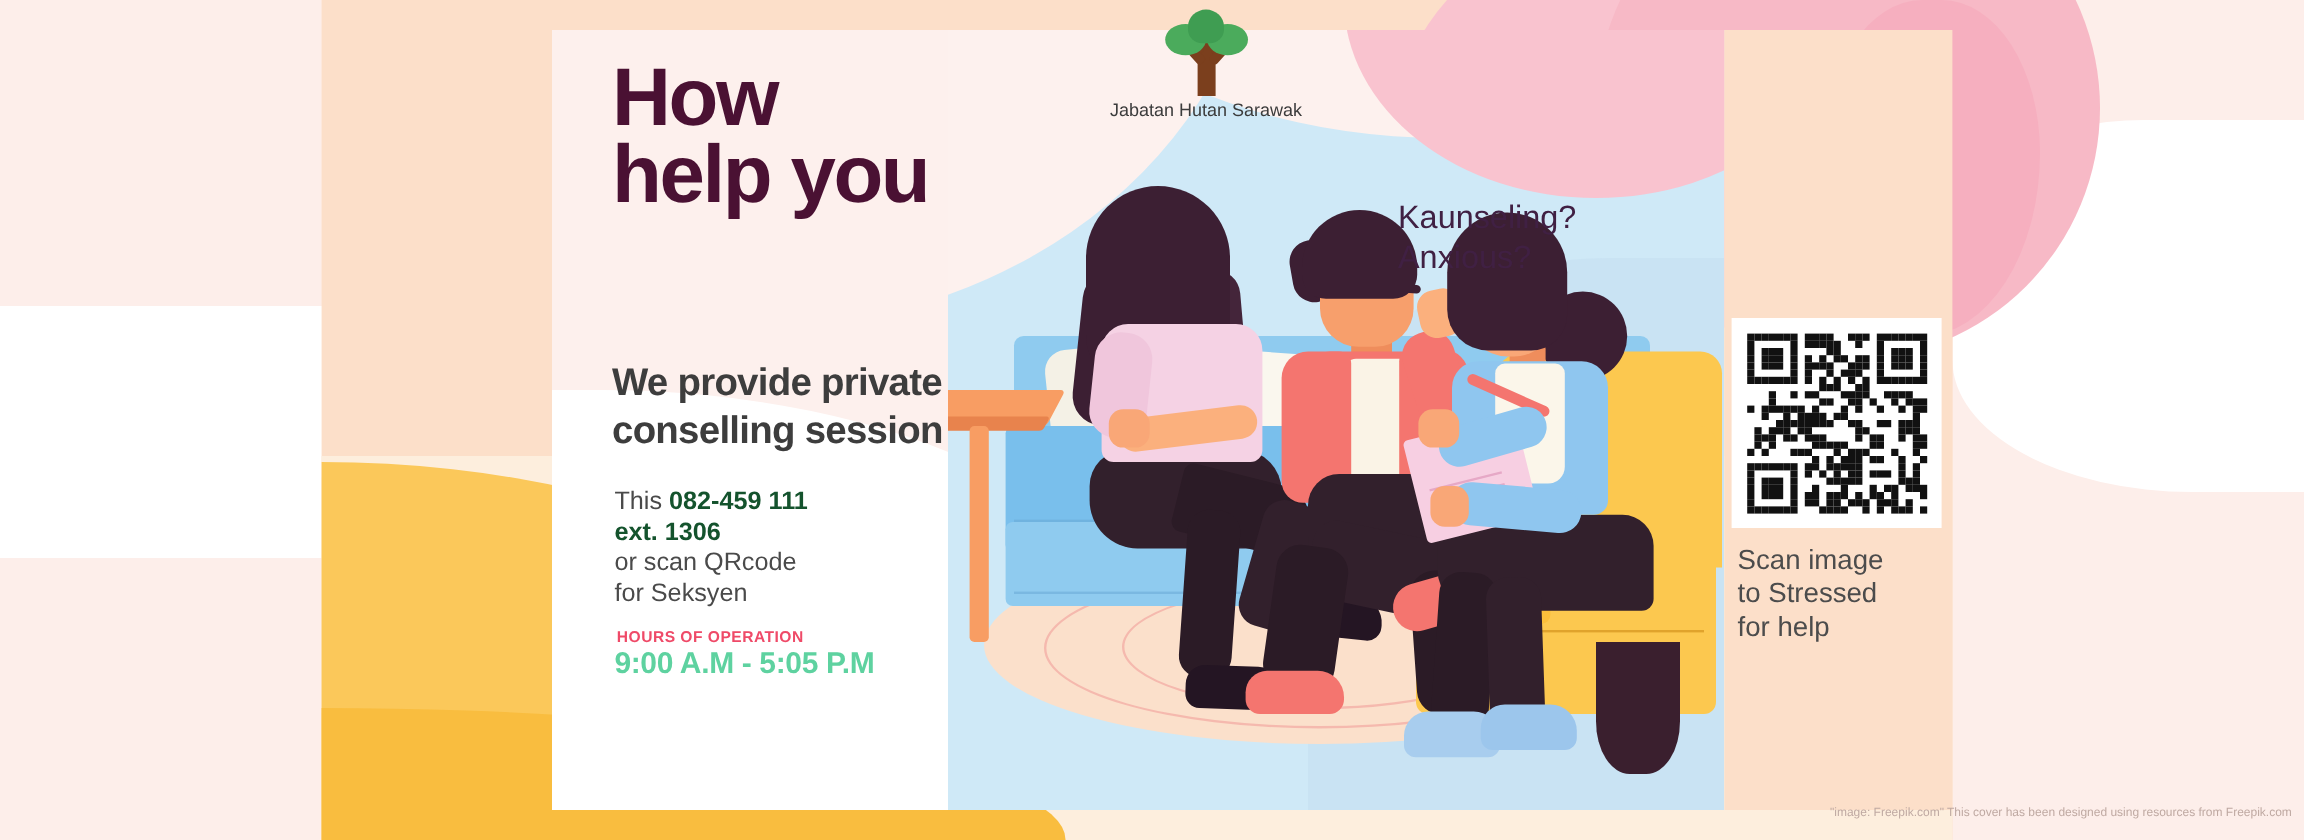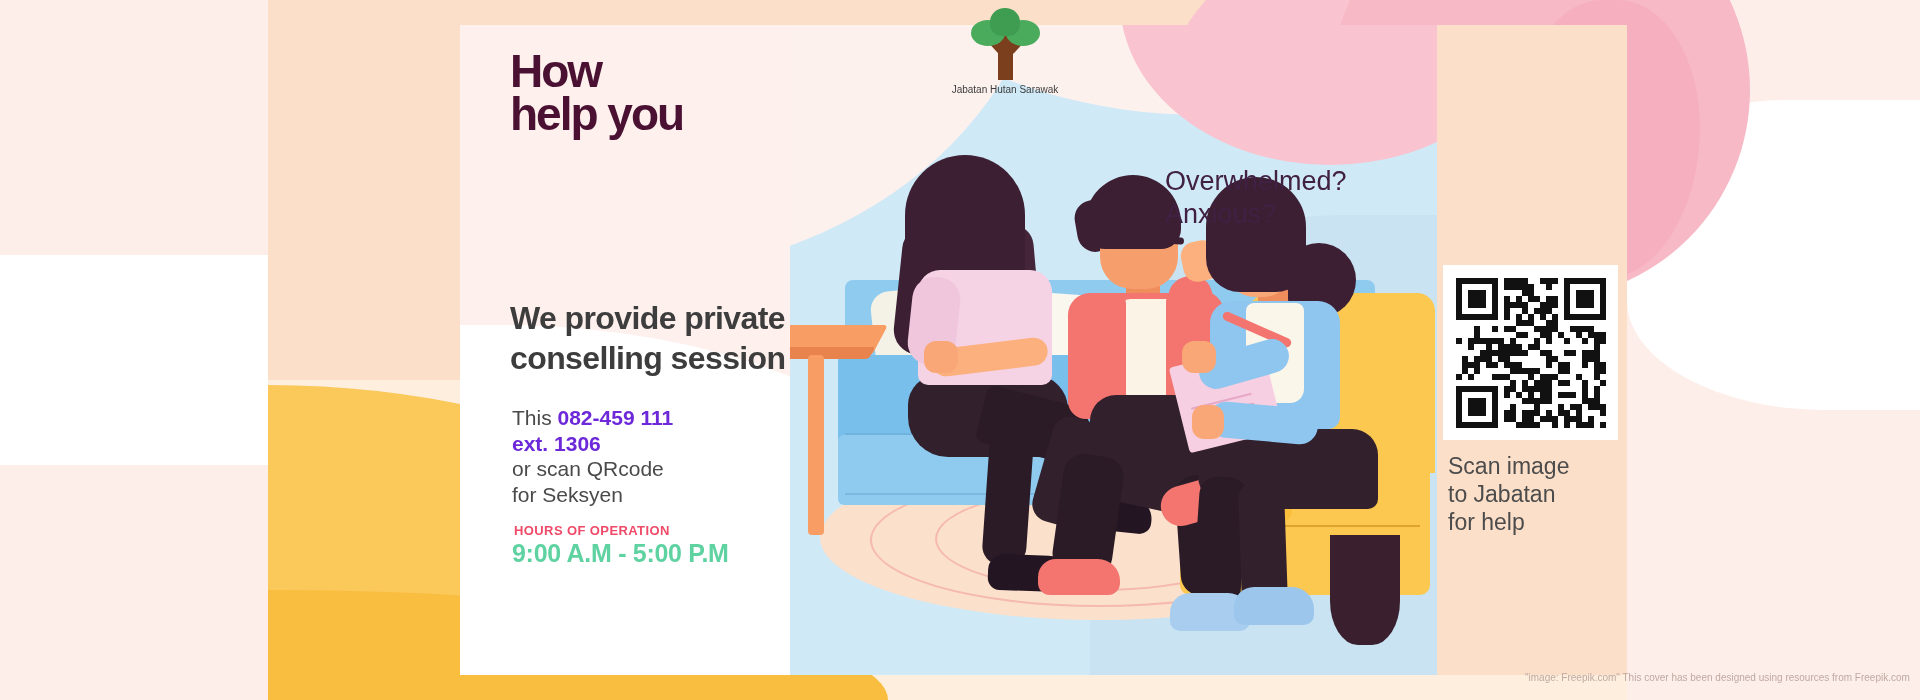--- a/index.html
+++ b/index.html
@@ -172,34 +172,34 @@
   .pen{position:absolute;left:430px;top:300px;width:74px;height:9px;background:#f4756f;border-radius:5px;transform:rotate(24deg);}
   .c-leg{left:408px;top:404px;width:180px;height:80px;background:#32202c;border-radius:26px 26px 10px 34px;}
   .c-shin1{left:406px;top:452px;width:48px;height:132px;background:#2b1b26;border-radius:18px;transform:rotate(4deg);}
   .c-shin2{left:450px;top:456px;width:46px;height:132px;background:#32202c;border-radius:18px;transform:rotate(-2deg);}
   .c-shoe1{left:380px;top:568px;width:80px;height:38px;background:#a8cdee;border-radius:20px 22px 10px 10px;}
   .c-shoe2{left:444px;top:562px;width:80px;height:38px;background:#9cc6ec;border-radius:20px 22px 10px 10px;}
 
   
   .headline{
     position:absolute;left:510px;top:50px;
-    font-size:46px;font-weight:bold;line-height:0.94;
+    font-size:68px;font-weight:bold;line-height:0.94;
     color:#4a1133;letter-spacing:-2px;
   }
   .headline div{white-space:nowrap;}
   .subhead{
     position:absolute;left:510px;top:298px;
     font-size:32px;font-weight:bold;line-height:1.26;color:#3d3d3d;
     letter-spacing:-0.6px;
   }
   .calltext{
     position:absolute;left:512px;top:405px;
     font-size:21px;line-height:1.22;color:#4a4a4a;
   }
-  .calltext b{color:#6d28d9;}
+  .calltext b{color:#14532d;}
   .hours-label{
     position:absolute;left:514px;top:523px;
     font-size:13px;font-weight:bold;letter-spacing:0.4px;color:#ef4a68;
   }
   .hours-value{
     position:absolute;left:512px;top:539px;
     font-size:25px;font-weight:bold;color:#5ed2a0;letter-spacing:-0.3px;
   }
 
   
@@ -210,21 +210,21 @@
   .canopy3{position:absolute;left:36px;top:12px;width:34px;height:26px;background:#4bab5c;border-radius:50%;}
   .trunk{position:absolute;left:28px;top:26px;width:15px;height:46px;background:#7b3f1d;}
   .branch-l{position:absolute;left:8px;top:24px;width:26px;height:9px;background:#7b3f1d;transform:rotate(38deg);border-radius:3px;}
   .branch-r{position:absolute;left:38px;top:24px;width:26px;height:9px;background:#7b3f1d;transform:rotate(-38deg);border-radius:3px;}
   .branch-l2{position:absolute;left:14px;top:32px;width:22px;height:8px;background:#7b3f1d;transform:rotate(48deg);border-radius:3px;}
   .branch-r2{position:absolute;left:36px;top:32px;width:22px;height:8px;background:#7b3f1d;transform:rotate(-48deg);border-radius:3px;}
   .logo-pill{
     display:inline-block;background:#b5804f;color:#fff6ea;
     font-size:19px;padding:3px 16px 5px;border-radius:13px;white-space:nowrap;
   }
-  .logo-sub{margin-top:3px;font-size:10px;color:#3c3c3c;}
+  .logo-sub{margin-top:3px;font-size:15px;color:#3c3c3c;}
 
   
   .questions{
     position:absolute;left:1165px;top:165px;
     font-size:27px;line-height:1.22;color:#402043;
   }
 
   
   .qr-panel{position:absolute;left:1437px;top:25px;width:190px;height:650px;background:#fcdfc9;}
   .qr-box{
@@ -367,38 +367,38 @@
   </div>
 
   <div class="calltext">
     <div><span>This </span><b>082-459 111</b></div>
     <div><b>ext. 1306</b></div>
     <div>or scan QRcode</div>
     <div>for Seksyen</div>
   </div>
 
   <div class="hours-label">HOURS OF OPERATION</div>
-  <div class="hours-value">9:00 A.M - 5:00 P.M</div>
+  <div class="hours-value">9:00 A.M - 5:05 P.M</div>
 
   <div class="logo">
     <div class="tree">
       <div class="trunk"></div>
       <div class="branch-l"></div>
       <div class="branch-r"></div>
       <div class="branch-l2"></div>
       <div class="branch-r2"></div>
       <div class="canopy2"></div>
       <div class="canopy3"></div>
       <div class="canopy1"></div>
     </div>
     <div class="logo-sub">Jabatan Hutan Sarawak</div>
   </div>
 
   <div class="questions">
-    <div>Overwhelmed?</div>
+    <div>Kaunseling?</div>
     <div>Anxious?</div>
   </div>
 
   <div class="qr-panel"></div>
   <div class="qr-box">
     <div class="qr-grid" id="qr">
         <i class="on"></i>
         <i class="on"></i>
         <i class="on"></i>
         <i class="on"></i>
@@ -1020,18 +1020,18 @@
         <i class=""></i>
         <i class="on"></i>
         <i class="on"></i>
         <i class="on"></i>
         <i class=""></i>
         <i class="on"></i>
       </div>
   </div>
   <div class="scan-text">
     <div>Scan image</div>
-    <div>to Jabatan</div>
+    <div>to Stressed</div>
     <div>for help</div>
   </div>
 
   <div class="credit">"image: Freepik.com" This cover has been designed using resources from Freepik.com</div>
 </div>
 
 </body></html>

